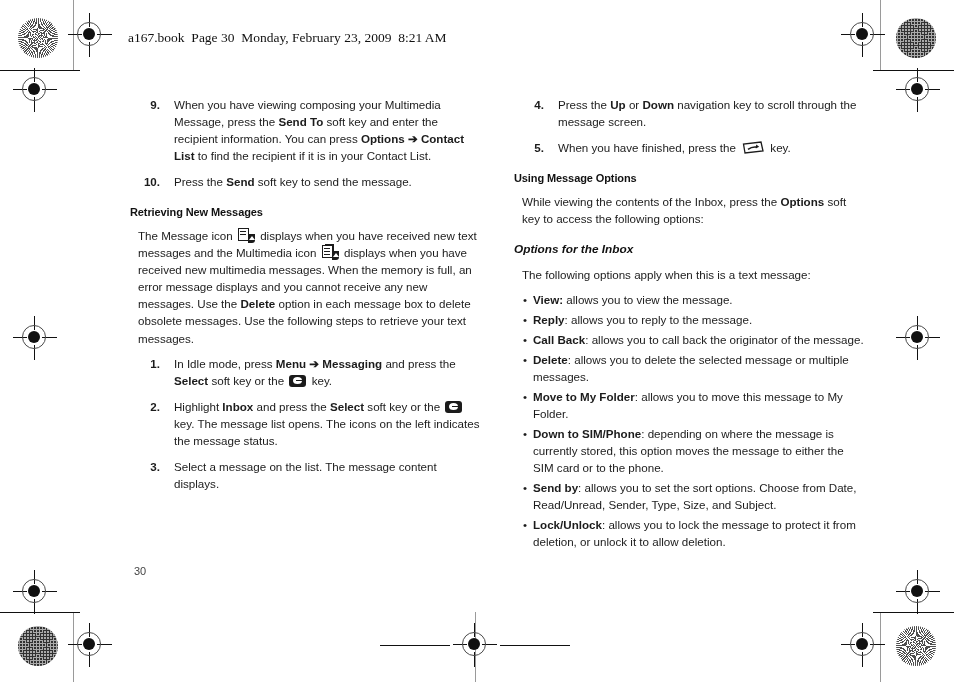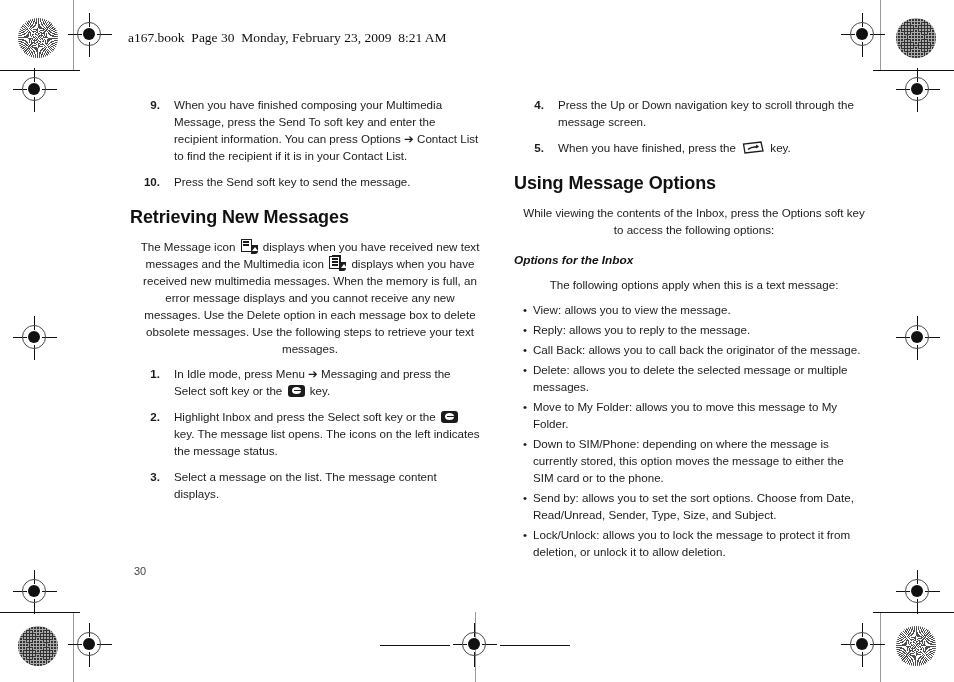--- a/index.html
+++ b/index.html
@@ -83,38 +83,37 @@
     position: absolute;
     top: 96px;
     width: 352px;
     font-size: 11.6px;
     line-height: 1.47;
   }
   .col-left  { left: 114px; }
   .col-right { left: 498px; }
 
   h2.sec {
-    font-size: 18px;
+    font-size: 11px;
     font-weight: bold;
     margin: 14px 0 7px 0;
     letter-spacing: -0.1px;
     color: #111;
   }
   h3.subsec {
     font-size: 11.8px;
     font-weight: bold;
     font-style: italic;
     margin: 14px 0 7px 0;
     color: #111;
   }
 
   p.body {
     margin: 0 0 8px 0;
     padding-left: 8px;
-    text-align: center;
   }
 
   
   ol.steps { list-style: none; margin: 0; padding: 0; }
   ol.steps > li {
     position: relative;
     padding-left: 44px;
     margin-bottom: 9px;
   }
   ol.steps > li .num {
@@ -129,21 +128,21 @@
   ul.bullets { list-style: none; margin: 0 0 8px 0; padding: 0 0 0 8px; }
   ul.bullets > li {
     position: relative;
     padding-left: 11px;
     margin-bottom: 3px;
   }
   ul.bullets > li .bul {
     position: absolute; left: 1px; top: 0;
   }
 
-  b, strong { font-weight: normal; }
+  b, strong { font-weight: bold; }
 
   
   .ico {
     display: inline-block;
     vertical-align: -3px;
     margin: 0 2px;
     position: relative;
   }
 
   
@@ -336,21 +335,21 @@
   <div class="rosette" style="left:896px; top:626px;"></div>
 </div>
 
 <div class="page">
 
   <div class="running-header">a167.book  Page 30  Monday, February 23, 2009  8:21 AM</div>
 
   <div class="col col-left">
 
     <ol class="steps" id="left-steps-cont">
-        <li><span class="num">9.</span><span><span>When you have finished composing your Multimedia Message, press the </span><b>Send To</b><span> soft key and enter the recipient information. You can press </span><b>Options</b><b> ➔ </b><b>Contact List</b><span> to find the recipient if it is in your Contact List.</span></span></li>
+        <li><span class="num">9.</span><span><span>When you have viewing composing your Multimedia Message, press the </span><b>Send To</b><span> soft key and enter the recipient information. You can press </span><b>Options</b><b> ➔ </b><b>Contact List</b><span> to find the recipient if it is in your Contact List.</span></span></li>
         <li><span class="num">10.</span><span><span>Press the </span><b>Send</b><span> soft key to send the message.</span></span></li>
       </ol>
 
     <h2 class="sec">Retrieving New Messages</h2>
 
     <p class="body" id="left-intro"><span>The Message icon </span><span class="ico ico-msg"><span class="sheet"></span><span class="fold"></span></span><span> displays when you have received new text messages and the Multimedia icon </span><span class="ico ico-msg mm"><span class="sheet"></span><span class="fold"></span></span><span> displays when you have received new multimedia messages. When the memory is full, an error message displays and you cannot receive any new messages. Use the </span><b>Delete</b><span> option in each message box to delete obsolete messages. Use the following steps to retrieve your text messages.</span></p>
 
 
     <ol class="steps" id="left-viewing-steps">
         <li><span class="num">1.</span><span><span>In Idle mode, press </span><b>Menu</b><b> ➔ </b><b>Messaging</b><span> and press the </span><b>Select</b><span> soft key or the </span><span class="ico ico-ok"></span><span> key.</span></span></li>

